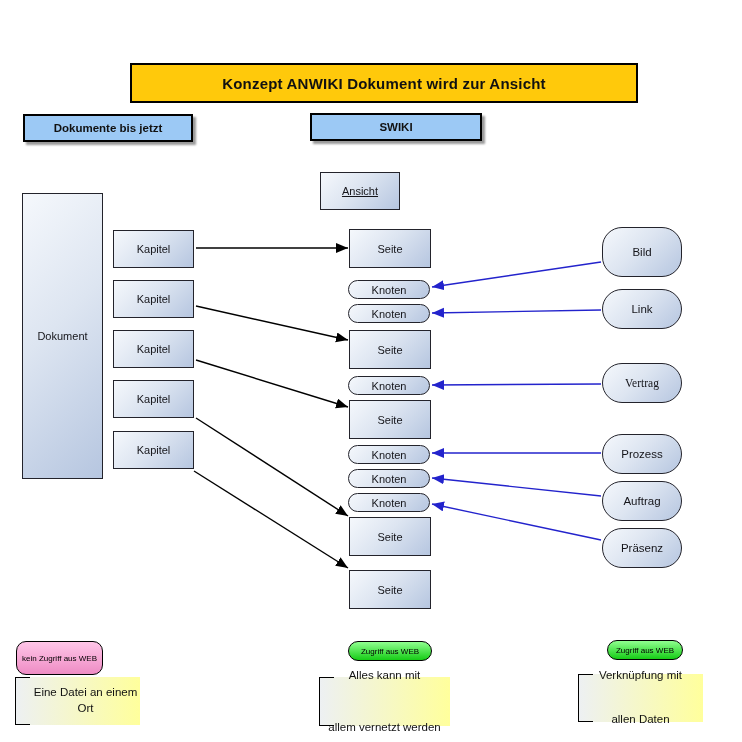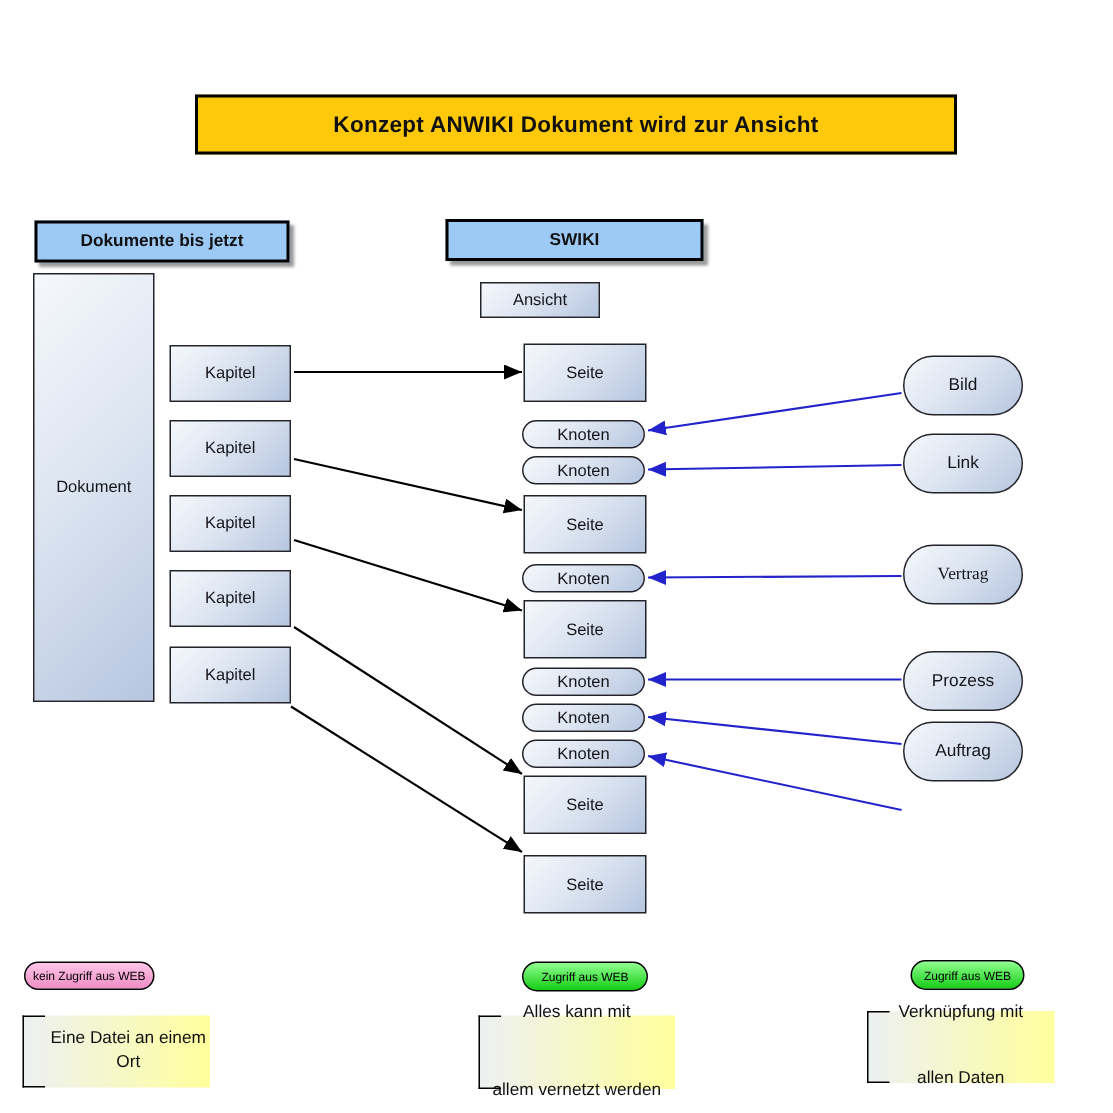--- a/index.html
+++ b/index.html
@@ -6,21 +6,21 @@
   .canvas{position:relative;width:742px;height:742px;background:#ffffff;overflow:hidden;
           font-family:"Liberation Sans","DejaVu Sans",sans-serif;color:#111;}
   .arrow-layer{position:absolute;left:0;top:0;width:742px;height:742px;z-index:1;pointer-events:none;}
 
   .title-box{position:absolute;left:130px;top:15px;width:504px;height:36px;background:#FFC90B;
              border:2px solid #000;display:flex;align-items:center;justify-content:center;
              font-weight:bold;font-size:15px;letter-spacing:.2px;z-index:2;margin-top:48px;}
 
   .header{position:absolute;height:28px;background:#9CC9F5;border:2px solid #000;
           box-shadow:3px 3px 2px #9a9a9a;display:flex;align-items:center;justify-content:center;
-          font-weight:bold;font-size:11.5px;z-index:2;box-sizing:border-box;margin-top:33px;}
+          font-weight:bold;font-size:11.5px;z-index:2;box-sizing:border-box;}
 
   .node{position:absolute;box-sizing:border-box;border:1px solid #23232b;
         background:linear-gradient(135deg,#f5f8fc 0%,#dde5f1 45%,#b6c6e0 100%);
         display:flex;align-items:center;justify-content:center;font-size:11px;color:#15151a;z-index:2;}
   .pill{border-radius:10px;}
   .ellipse{border-radius:20px;border-width:1.4px;font-size:11.5px;}
 
   .badge{position:absolute;box-sizing:border-box;border:1px solid #000;border-radius:10px;
          display:flex;align-items:center;justify-content:center;font-size:8px;white-space:nowrap;
          z-index:2;color:#000;}
@@ -56,49 +56,50 @@
       <line x1="601" y1="310" x2="432" y2="313" stroke="#2323CC" stroke-width="1.4" marker-end="url(#mk-2323CC)"></line>
       <line x1="601" y1="384" x2="432" y2="385" stroke="#2323CC" stroke-width="1.4" marker-end="url(#mk-2323CC)"></line>
       <line x1="601" y1="453" x2="432" y2="453" stroke="#2323CC" stroke-width="1.4" marker-end="url(#mk-2323CC)"></line>
       <line x1="601" y1="496" x2="432" y2="478" stroke="#2323CC" stroke-width="1.4" marker-end="url(#mk-2323CC)"></line>
       <line x1="601" y1="540" x2="432" y2="504" stroke="#2323CC" stroke-width="1.4" marker-end="url(#mk-2323CC)"></line>
     </svg>
 
   <div class="title-box">Konzept ANWIKI Dokument wird zur Ansicht</div>
 
   <div class="header" style="left:23px;top:114px;width:170px;">Dokumente bis jetzt</div>
-  <div class="header" style="left:297px;top:113px;width:172px;">SWIKI</div>
+  <div class="header" style="left:310px;top:113px;width:172px;">SWIKI</div>
 
-  <div class="node" style="left:22px;top:182px;width:81px;height:286px;">Dokument</div>
+  <div class="node" style="left:22px;top:193px;width:81px;height:286px;">Dokument</div>
   <div class="node" style="left:113px;top:230px;width:81px;height:38px;">Kapitel</div>
   <div class="node" style="left:113px;top:280px;width:81px;height:38px;">Kapitel</div>
   <div class="node" style="left:113px;top:330px;width:81px;height:38px;">Kapitel</div>
   <div class="node" style="left:113px;top:380px;width:81px;height:38px;">Kapitel</div>
   <div class="node" style="left:113px;top:431px;width:81px;height:38px;">Kapitel</div>
 
-  <div class="node" style="left:320px;top:188px;width:80px;height:24px;">Ansicht</div>
+  <div class="node" style="left:320px;top:172px;width:80px;height:38px;text-decoration:underline;">Ansicht</div>
   <div class="node" style="left:349px;top:229px;width:82px;height:39px;">Seite</div>
   <div class="node pill" style="left:348px;top:280px;width:82px;height:19px;">Knoten</div>
   <div class="node pill" style="left:348px;top:304px;width:82px;height:19px;">Knoten</div>
   <div class="node" style="left:349px;top:330px;width:82px;height:39px;">Seite</div>
   <div class="node pill" style="left:348px;top:376px;width:82px;height:19px;">Knoten</div>
   <div class="node" style="left:349px;top:400px;width:82px;height:39px;">Seite</div>
   <div class="node pill" style="left:348px;top:445px;width:82px;height:19px;">Knoten</div>
   <div class="node pill" style="left:348px;top:469px;width:82px;height:19px;">Knoten</div>
   <div class="node pill" style="left:348px;top:493px;width:82px;height:19px;">Knoten</div>
   <div class="node" style="left:349px;top:517px;width:82px;height:39px;">Seite</div>
   <div class="node" style="left:349px;top:570px;width:82px;height:39px;">Seite</div>
 
-  <div class="node ellipse" style="left:602px;top:237px;width:80px;height:40px;">Bild</div>
+  <div class="node ellipse" style="left:602px;top:227px;width:80px;height:50px;">Bild</div>
   <div class="node ellipse" style="left:602px;top:289px;width:80px;height:40px;">Link</div>
   <div class="node ellipse" style="left:602px;top:363px;width:80px;height:40px;font-family:Liberation Serif, serif;">Vertrag</div>
   <div class="node ellipse" style="left:602px;top:481px;width:80px;height:40px;">Auftrag</div>
   <div class="node ellipse" style="left:602px;top:434px;width:80px;height:40px;">Prozess</div>
+  <div class="node ellipse" style="left:602px;top:528px;width:80px;height:40px;">Präsenz</div>
 
-  <div class="badge pink" style="left:16px;top:641px;width:87px;height:19px;">kein Zugriff aus WEB</div>
+  <div class="badge pink" style="left:16px;top:641px;width:87px;height:34px;">kein Zugriff aus WEB</div>
   <div class="badge green" style="left:348px;top:641px;width:84px;height:20px;">Zugriff aus WEB</div>
   <div class="badge green" style="left:607px;top:640px;width:76px;height:20px;">Zugriff aus WEB</div>
 
   <div class="note" style="left:15px;top:677px;width:125px;height:48px;padding-left:16px;">
     <span>Eine Datei an einem</span>
     <span>Ort</span>
   </div>
   <div class="note" style="left:319px;top:677px;width:131px;height:49px;gap:36px;">
     <span>Alles kann mit</span>
     <span>allem vernetzt werden</span>

